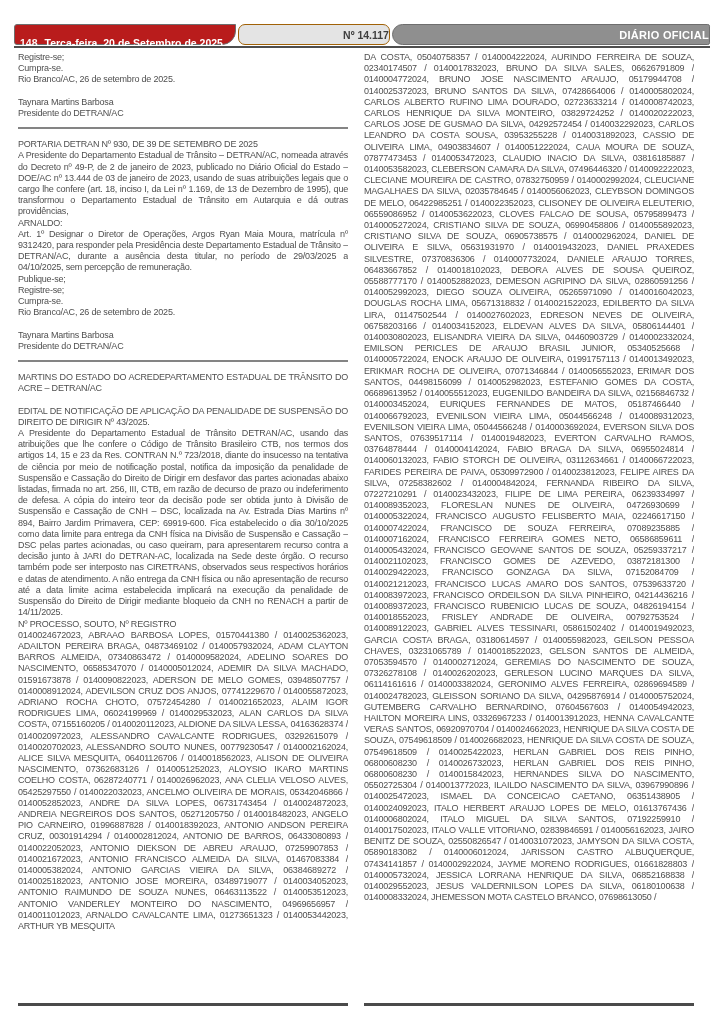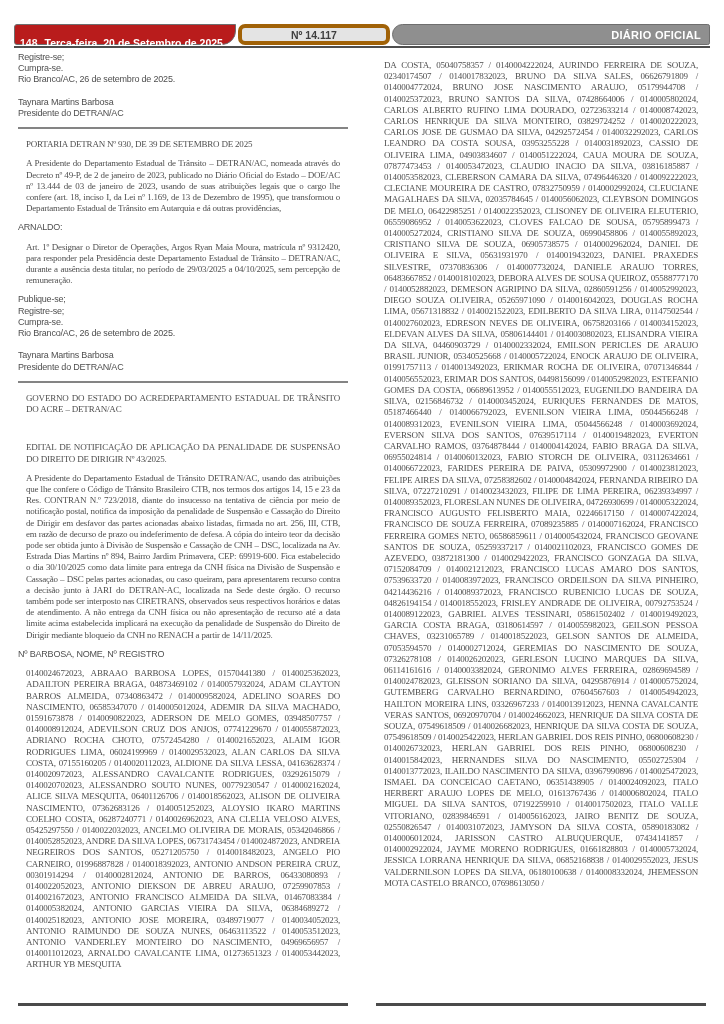--- a/index.html
+++ b/index.html
@@ -27,56 +27,55 @@
     border-radius: 3px 0 14px 3px;
     color: #fff; font-weight: bold; font-size: 10.5px;
     display: flex; align-items: center;
     padding: 16px 12px 0 5px;
     white-space: nowrap;
   }
   .tab-left .pnum { margin-right: 7px; font-weight: bold; opacity: .95; }
   .tab-center {
     flex: 0 0 152px;
     background: #e4e4e4;
-    border: 4px solid #a16207;
+    border: 1px solid #a16207;
     border-radius: 7px;
     margin: 0 2px;
     color: #3f3f3f; font-weight: bold; font-size: 10.5px;
-    display: flex; align-items: center; justify-content: center;
+    display: flex; align-items: center; justify-content: flex-end;
   }
   .tab-right {
     flex: 1 1 auto;
     background: #8f8f8f;
     border: 1px solid #6e6e6e;
     border-radius: 14px 3px 3px 14px;
     color: #fff; font-weight: bold; font-size: 11px; letter-spacing: .3px;
     display: flex; align-items: center; justify-content: flex-end;
-    padding-right: 8px;
   }
   .header-rule {
     position: absolute; left: 14px; right: 14px; top: 46px; height: 2px;
     background: #4d4d4d;
   }
 
   
   .columns {
     position: absolute; left: 18px; top: 52px;
     width: 688px; height: 955px;
-    display: flex; gap: 28px;
+    display: flex; gap: 16px;
   }
   .col {
     position: relative;
     width: 330px; height: 955px;
     overflow: hidden;
     font-size: 9px;
     line-height: 11.2px;
     letter-spacing: -0.2px;
   }
   .line  { margin: 0; }
-  .para  { margin: 8px; text-align: justify; font-family: Liberation Serif, serif; }
+  .para  { margin: 0; text-align: justify; }
   .gap   { height: 11.2px; }
   .rule  { height: 0; border-top: 2px solid #848484; margin: 8px 0 10px 0; }
   .bottom-rule {
     position: absolute; left: 0; right: 0; bottom: 1px; height: 3px;
     background: #4a4a4a;
   }
 </style>
 </head>
 <body>
 
@@ -115,25 +114,25 @@
       <p class="line">Publique-se;</p>
       <p class="line">Registre-se;</p>
       <p class="line">Cumpra-se.</p>
       <p class="line">Rio Branco/AC, 26 de setembro de 2025.</p>
       <div class="gap"></div>
       <p class="line">Taynara Martins Barbosa</p>
       <p class="line">Presidente do DETRAN/AC</p>
 
       <div class="rule"></div>
 
-      <p class="para">GOVERNO DO ESTADO DO ACREDEPARTAMENTO ESTADUAL DE TRÂNSITO DO ACRE – DETRAN/AC</p>
+      <p class="para">MARTINS DO ESTADO DO ACREDEPARTAMENTO ESTADUAL DE TRÂNSITO DO ACRE – DETRAN/AC</p>
       <div class="gap"></div>
       <p class="para">EDITAL DE NOTIFICAÇÃO DE APLICAÇÃO DA PENALIDADE DE SUSPENSÃO DO DIREITO DE DIRIGIR Nº 43/2025.</p>
       <p class="para">A Presidente do Departamento Estadual de Trânsito DETRAN/AC, usando das atribuições que lhe confere o Código de Trânsito Brasileiro CTB, nos termos dos artigos 14, 15 e 23 da Res. CONTRAN N.º 723/2018, diante do insucesso na tentativa de ciência por meio de notificação postal, notifica da imposição da penalidade de Suspensão e Cassação do Direito de Dirigir em desfavor das partes acionadas abaixo listadas, firmada no art. 256, III, CTB, em razão de decurso de prazo ou indeferimento de defesa. A cópia do inteiro teor da decisão pode ser obtida junto à Divisão de Suspensão e Cassação de CNH – DSC, localizada na Av. Estrada Dias Martins nº 894, Bairro Jardim Primavera, CEP: 69919-600. Fica estabelecido o dia 30/10/2025 como data limite para entrega da CNH física na Divisão de Suspensão e Cassação – DSC pelas partes acionadas, ou caso queiram, para apresentarem recurso contra a decisão junto à JARI do DETRAN-AC, localizada na Sede deste órgão. O recurso também pode ser interposto nas CIRETRANS, observados seus respectivos horários e datas de atendimento. A não entrega da CNH física ou não apresentação de recurso até a data limite acima estabelecida implicará na execução da penalidade de Suspensão do Direito de Dirigir mediante bloqueio da CNH no RENACH a partir de 14/11/2025.</p>
-      <p class="line">Nº BARBOSA, NOME, Nº REGISTRO</p>
+      <p class="line">Nº PROCESSO, SOUTO, Nº REGISTRO</p>
       <p class="para">0140024672023, ABRAAO BARBOSA LOPES, 01570441380 / 0140025362023, ADAILTON PEREIRA BRAGA, 04873469102 / 0140057932024, ADAM CLAYTON BARROS ALMEIDA, 07340863472 / 0140009582024, ADELINO SOARES DO NASCIMENTO, 06585347070 / 0140005012024, ADEMIR DA SILVA MACHADO, 01591673878 / 0140090822023, ADERSON DE MELO GOMES, 03948507757 / 0140008912024, ADEVILSON CRUZ DOS ANJOS, 07741229670 / 0140055872023, ADRIANO ROCHA CHOTO, 07572454280 / 0140021652023, ALAIM IGOR RODRIGUES LIMA, 06024199969 / 0140029532023, ALAN CARLOS DA SILVA COSTA, 07155160205 / 0140020112023, ALDIONE DA SILVA LESSA, 04163628374 / 0140020972023, ALESSANDRO CAVALCANTE RODRIGUES, 03292615079 / 0140020702023, ALESSANDRO SOUTO NUNES, 00779230547 / 0140002162024, ALICE SILVA MESQUITA, 06401126706 / 0140018562023, ALISON DE OLIVEIRA NASCIMENTO, 07362683126 / 0140051252023, ALOYSIO IKARO MARTINS COELHO COSTA, 06287240771 / 0140026962023, ANA CLELIA VELOSO ALVES, 05425297550 / 0140022032023, ANCELMO OLIVEIRA DE MORAIS, 05342046866 / 0140052852023, ANDRE DA SILVA LOPES, 06731743454 / 0140024872023, ANDREIA NEGREIROS DOS SANTOS, 05271205750 / 0140018482023, ANGELO PIO CARNEIRO, 01996887828 / 0140018392023, ANTONIO ANDSON PEREIRA CRUZ, 00301914294 / 0140002812024, ANTONIO DE BARROS, 06433080893 / 0140022052023, ANTONIO DIEKSON DE ABREU ARAUJO, 07259907853 / 0140021672023, ANTONIO FRANCISCO ALMEIDA DA SILVA, 01467083384 / 0140005382024, ANTONIO GARCIAS VIEIRA DA SILVA, 06384689272 / 0140025182023, ANTONIO JOSE MOREIRA, 03489719077 / 0140034052023, ANTONIO RAIMUNDO DE SOUZA NUNES, 06463113522 / 0140053512023, ANTONIO VANDERLEY MONTEIRO DO NASCIMENTO, 04969656957 / 0140011012023, ARNALDO CAVALCANTE LIMA, 01273651323 / 0140053442023, ARTHUR YB MESQUITA</p>
 
       <div class="bottom-rule"></div>
     </div>
 
     <div class="col">
       <p class="para">DA COSTA, 05040758357 / 0140004222024, AURINDO FERREIRA DE SOUZA, 02340174507 / 0140017832023, BRUNO DA SILVA SALES, 06626791809 / 0140004772024, BRUNO JOSE NASCIMENTO ARAUJO, 05179944708 / 0140025372023, BRUNO SANTOS DA SILVA, 07428664006 / 0140005802024, CARLOS ALBERTO RUFINO LIMA DOURADO, 02723633214 / 0140008742023, CARLOS HENRIQUE DA SILVA MONTEIRO, 03829724252 / 0140020222023, CARLOS JOSE DE GUSMAO DA SILVA, 04292572454 / 0140032292023, CARLOS LEANDRO DA COSTA SOUSA, 03953255228 / 0140031892023, CASSIO DE OLIVEIRA LIMA, 04903834607 / 0140051222024, CAUA MOURA DE SOUZA, 07877473453 / 0140053472023, CLAUDIO INACIO DA SILVA, 03816185887 / 0140053582023, CLEBERSON CAMARA DA SILVA, 07496446320 / 0140092222023, CLECIANE MOUREIRA DE CASTRO, 07832750959 / 0140002992024, CLEUCIANE MAGALHAES DA SILVA, 02035784645 / 0140056062023, CLEYBSON DOMINGOS DE MELO, 06422985251 / 0140022352023, CLISONEY DE OLIVEIRA ELEUTERIO, 06559086952 / 0140053622023, CLOVES FALCAO DE SOUSA, 05795899473 / 0140005272024, CRISTIANO SILVA DE SOUZA, 06990458806 / 0140055892023, CRISTIANO SILVA DE SOUZA, 06905738575 / 0140002962024, DANIEL DE OLIVEIRA E SILVA, 05631931970 / 0140019432023, DANIEL PRAXEDES SILVESTRE, 07370836306 / 0140007732024, DANIELE ARAUJO TORRES, 06483667852 / 0140018102023, DEBORA ALVES DE SOUSA QUEIROZ, 05588777170 / 0140052882023, DEMESON AGRIPINO DA SILVA, 02860591256 / 0140052992023, DIEGO SOUZA OLIVEIRA, 05265971090 / 0140016042023, DOUGLAS ROCHA LIMA, 05671318832 / 0140021522023, EDILBERTO DA SILVA LIRA, 01147502544 / 0140027602023, EDRESON NEVES DE OLIVEIRA, 06758203166 / 0140034152023, ELDEVAN ALVES DA SILVA, 05806144401 / 0140030802023, ELISANDRA VIEIRA DA SILVA, 04460903729 / 0140002332024, EMILSON PERICLES DE ARAUJO BRASIL JUNIOR, 05340525668 / 0140005722024, ENOCK ARAUJO DE OLIVEIRA, 01991757113 / 0140013492023, ERIKMAR ROCHA DE OLIVEIRA, 07071346844 / 0140056552023, ERIMAR DOS SANTOS, 04498156099 / 0140052982023, ESTEFANIO GOMES DA COSTA, 06689613952 / 0140055512023, EUGENILDO BANDEIRA DA SILVA, 02156846732 / 0140003452024, EURIQUES FERNANDES DE MATOS, 05187466440 / 0140066792023, EVENILSON VIEIRA LIMA, 05044566248 / 0140089312023, EVENILSON VIEIRA LIMA, 05044566248 / 0140003692024, EVERSON SILVA DOS SANTOS, 07639517114 / 0140019482023, EVERTON CARVALHO RAMOS, 03764878444 / 0140004142024, FABIO BRAGA DA SILVA, 06955024814 / 0140060132023, FABIO STORCH DE OLIVEIRA, 03112634661 / 0140066722023, FARIDES PEREIRA DE PAIVA, 05309972900 / 0140023812023, FELIPE AIRES DA SILVA, 07258382602 / 0140004842024, FERNANDA RIBEIRO DA SILVA, 07227210291 / 0140023432023, FILIPE DE LIMA PEREIRA, 06239334997 / 0140089352023, FLORESLAN NUNES DE OLIVEIRA, 04726930699 / 0140005322024, FRANCISCO AUGUSTO FELISBERTO MAIA, 02246617150 / 0140007422024, FRANCISCO DE SOUZA FERREIRA, 07089235885 / 0140007162024, FRANCISCO FERREIRA GOMES NETO, 06586859611 / 0140005432024, FRANCISCO GEOVANE SANTOS DE SOUZA, 05259337217 / 0140021102023, FRANCISCO GOMES DE AZEVEDO, 03872181300 / 0140029422023, FRANCISCO GONZAGA DA SILVA, 07152084709 / 0140021212023, FRANCISCO LUCAS AMARO DOS SANTOS, 07539633720 / 0140083972023, FRANCISCO ORDEILSON DA SILVA PINHEIRO, 04214436216 / 0140089372023, FRANCISCO RUBENICIO LUCAS DE SOUZA, 04826194154 / 0140018552023, FRISLEY ANDRADE DE OLIVEIRA, 00792753524 / 0140089122023, GABRIEL ALVES TESSINARI, 05861502402 / 0140019492023, GARCIA COSTA BRAGA, 03180614597 / 0140055982023, GEILSON PESSOA CHAVES, 03231065789 / 0140018522023, GELSON SANTOS DE ALMEIDA, 07053594570 / 0140002712024, GEREMIAS DO NASCIMENTO DE SOUZA, 07326278108 / 0140026202023, GERLESON LUCINO MARQUES DA SILVA, 06114161616 / 0140003382024, GERONIMO ALVES FERREIRA, 02869694589 / 0140024782023, GLEISSON SORIANO DA SILVA, 04295876914 / 0140005752024, GUTEMBERG CARVALHO BERNARDINO, 07604567603 / 0140054942023, HAILTON MOREIRA LINS, 03326967233 / 0140013912023, HENNA CAVALCANTE VERAS SANTOS, 06920970704 / 0140024662023, HENRIQUE DA SILVA COSTA DE SOUZA, 07549618509 / 0140026682023, HENRIQUE DA SILVA COSTA DE SOUZA, 07549618509 / 0140025422023, HERLAN GABRIEL DOS REIS PINHO, 06800608230 / 0140026732023, HERLAN GABRIEL DOS REIS PINHO, 06800608230 / 0140015842023, HERNANDES SILVA DO NASCIMENTO, 05502725304 / 0140013772023, ILAILDO NASCIMENTO DA SILVA, 03967990896 / 0140025472023, ISMAEL DA CONCEICAO CAETANO, 06351438905 / 0140024092023, ITALO HERBERT ARAUJO LOPES DE MELO, 01613767436 / 0140006802024, ITALO MIGUEL DA SILVA SANTOS, 07192259910 / 0140017502023, ITALO VALLE VITORIANO, 02839846591 / 0140056162023, JAIRO BENITZ DE SOUZA, 02550826547 / 0140031072023, JAMYSON DA SILVA COSTA, 05890183082 / 0140006012024, JARISSON CASTRO ALBUQUERQUE, 07434141857 / 0140002922024, JAYME MORENO RODRIGUES, 01661828803 / 0140005732024, JESSICA LORRANA HENRIQUE DA SILVA, 06852168838 / 0140029552023, JESUS VALDERNILSON LOPES DA SILVA, 06180100638 / 0140008332024, JHEMESSON MOTA CASTELO BRANCO, 07698613050 /</p>
       <div class="bottom-rule"></div>
     </div>
 

